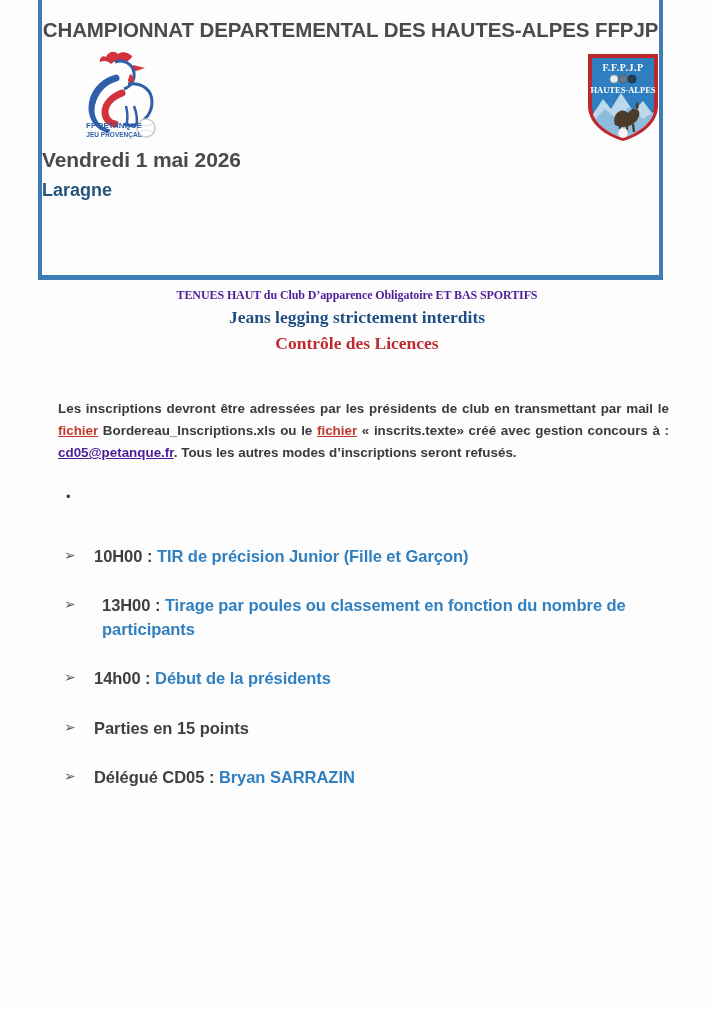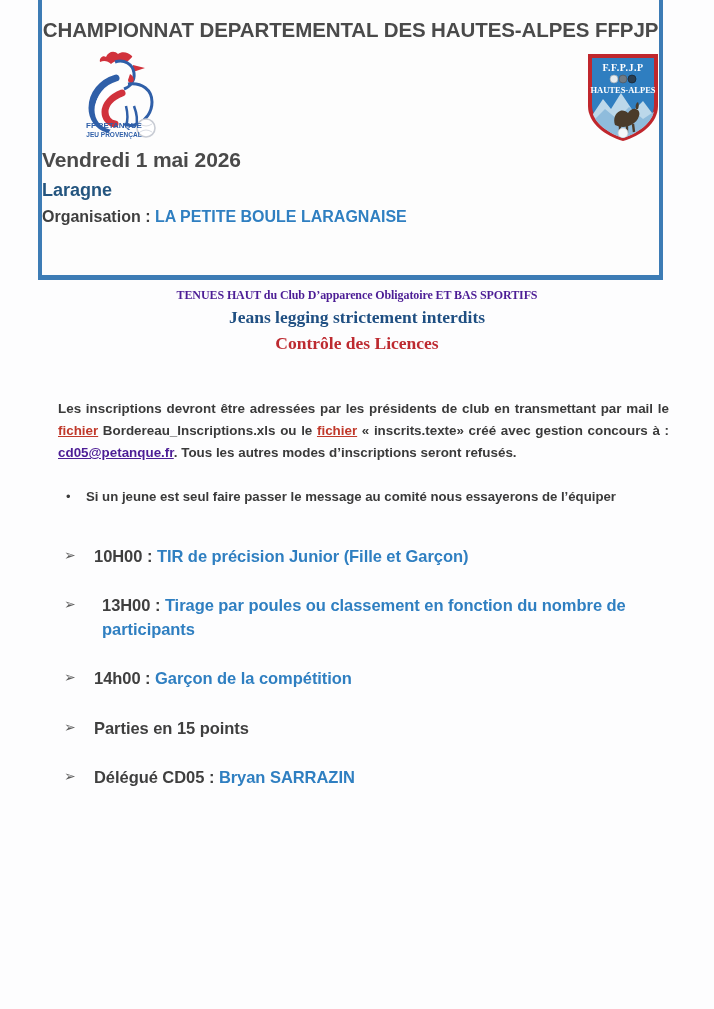--- a/index.html
+++ b/index.html
@@ -300,53 +300,49 @@
       <text x="36" y="40" font-family="'Liberation Serif',serif" font-size="8.5" font-weight="bold" fill="#ffffff" text-anchor="middle">HAUTES-ALPES</text>
     </svg>
   </div>
 
   <div class="sub-block">
   </div>
 
   <div class="date-block">
     <div class="date-line">Vendredi 1 mai 2026</div>
     <div class="city-line">Laragne</div>
-    <div class="org-line">
-      <span>Organisation  : </span><span class="org-name">LA PETITE BOULE LARAGNAISE</span>
-    </div>
   </div>
 </div>
 
 <div class="warning-block">
   <div class="warn-1">TENUES HAUT du Club D’apparence Obligatoire ET BAS SPORTIFS</div>
   <div class="warn-2">Jeans legging strictement interdits</div>
   <div class="warn-3">Contrôle des Licences</div>
 </div>
 
 <p class="para">
   <span>Les inscriptions devront être adressées par les présidents de club en transmettant par mail le </span><a class="lnk-red" href="#">fichier</a><span> Bordereau_Inscriptions.xls  ou  le  </span><a class="lnk-red" href="#">fichier</a><span> « inscrits.texte» créé avec gestion concours à : </span><a class="lnk-blue" href="#">cd05@petanque.fr</a><span>. Tous les autres modes d’inscriptions seront refusés.</span>
 </p>
 
 <div class="note-row">
   <span class="note-dot">•</span>
-  <span class="note-text">Si un jeune est seul faire passer le message au comité nous essayerons de l’équiper</span>
 </div>
 
 <div class="schedule" id="schedule-list">
     <div class="sched-row">
       <span class="sched-arrow">➢</span>
       <span class="sched-body"><span class="sched-time">10H00 : </span><span class="sched-desc">TIR de précision Junior (Fille et Garçon)</span></span>
     </div>
     <div class="sched-row indent">
       <span class="sched-arrow">➢</span>
       <span class="sched-body"><span class="sched-time"> 13H00 : </span><span class="sched-desc">Tirage par poules ou classement en fonction du nombre de participants</span></span>
     </div>
     <div class="sched-row">
       <span class="sched-arrow">➢</span>
-      <span class="sched-body"><span class="sched-time">14h00 : </span><span class="sched-desc">Garçon de la compétition</span></span>
+      <span class="sched-body"><span class="sched-time">14h00 : </span><span class="sched-desc">Début de la présidents</span></span>
     </div>
     <div class="sched-row">
       <span class="sched-arrow">➢</span>
       <span class="sched-body"><span class="sched-time">Parties en 15 points</span></span>
     </div>
     <div class="sched-row">
       <span class="sched-arrow">➢</span>
       <span class="sched-body"><span class="sched-time">Délégué CD05 : </span><span class="sched-desc">Bryan SARRAZIN</span></span>
     </div>
   </div>

